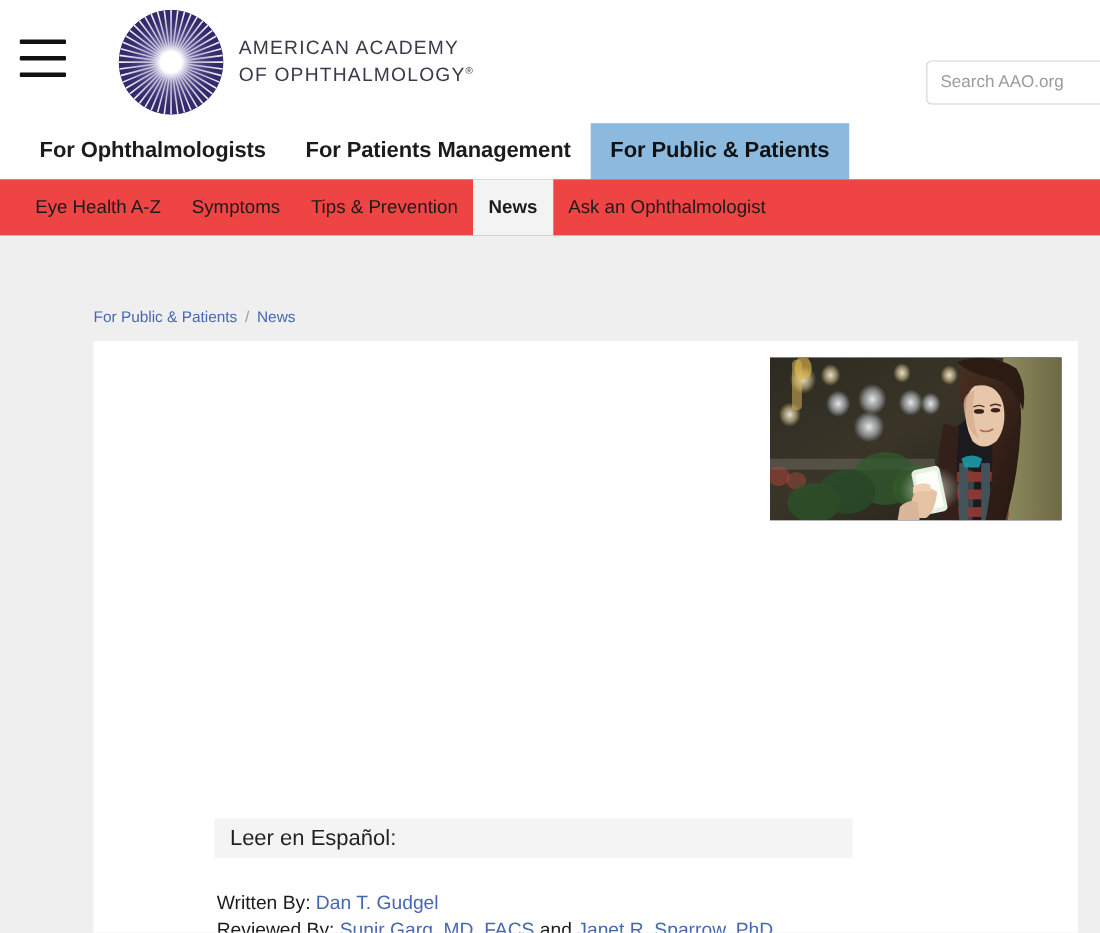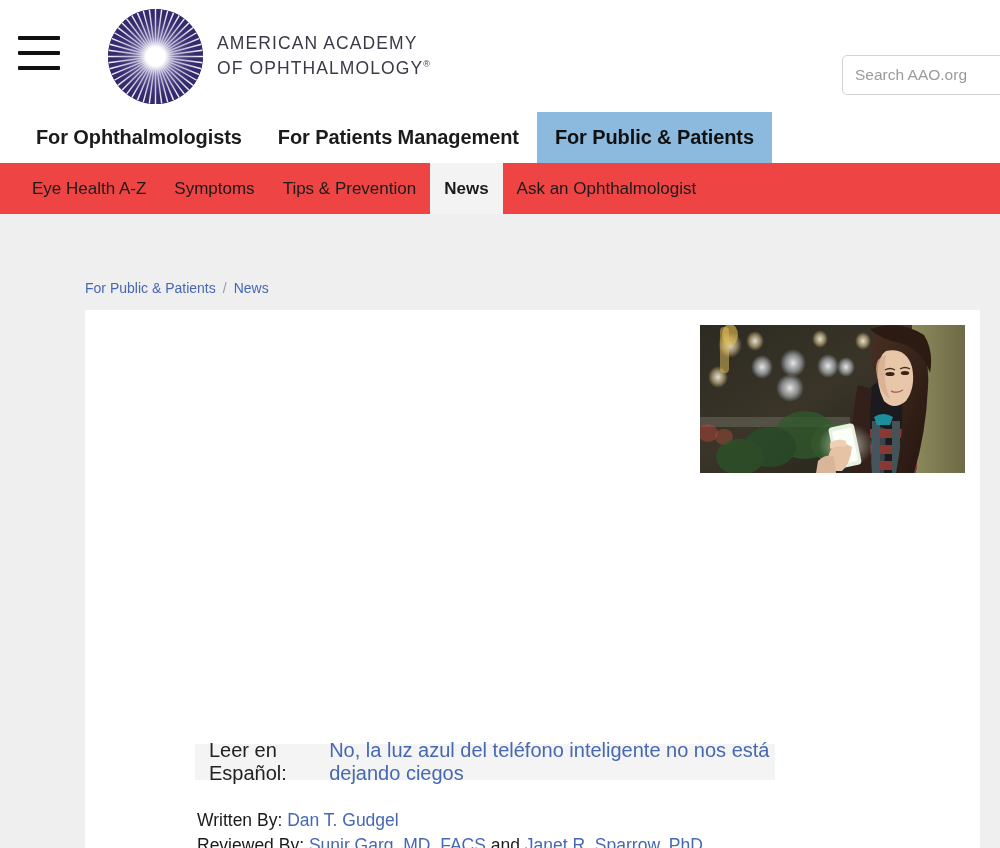--- a/index.html
+++ b/index.html
@@ -317,21 +317,20 @@
             <rect x="135" y="104" width="20" height="34" rx="2" fill="#fbfff7" transform="rotate(-12 145 121)"></rect>
             <path d="M128 132 Q132 118 140 116 L152 122 Q150 140 142 146 L128 146 Z" fill="#e6c3a5"></path>
             <path d="M130 118 Q138 112 146 116 L146 122 Q136 120 130 124 Z" fill="#efd0b4"></path>
             <path d="M118 136 Q126 128 134 132 L136 148 L116 148 Z" fill="#d9b699"></path>
           </svg>
         </div>
       </div>
 
       <div class="espanol-bar">
         <span>Leer en Español:</span>
-        <a>No, la luz azul del teléfono inteligente no nos está dejando ciegos</a>
       </div>
 
       <div class="byline">
         <div class="byline-row">
           <span>Written By:</span>
           <a>Dan T. Gudgel</a>
         </div>
         <div class="byline-row">
           <span>Reviewed By:</span>
           <a>Sunir Garg, MD, FACS</a>

